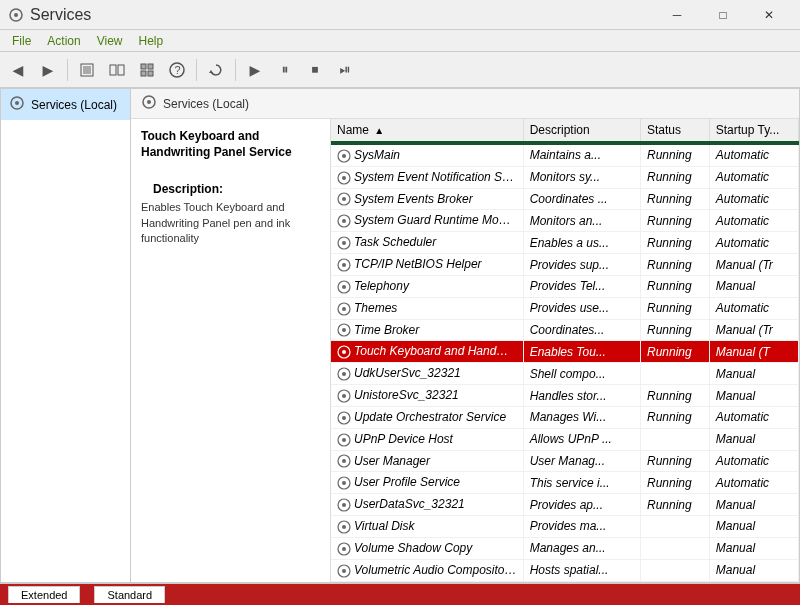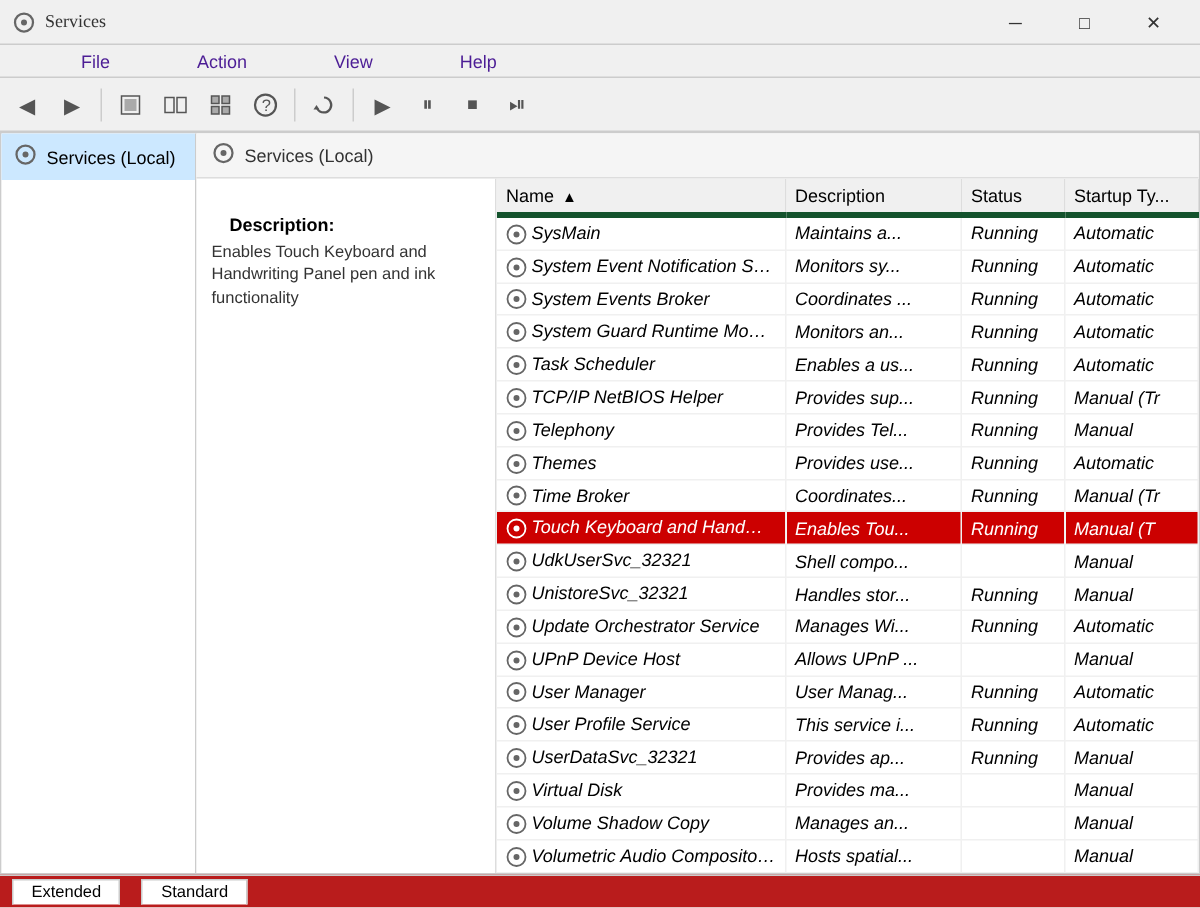--- a/index.html
+++ b/index.html
@@ -8,43 +8,42 @@
     
     .title-bar {
       background: #f0f0f0;
       height: 30px;
       display: flex;
       align-items: center;
       padding: 0 8px;
       border-bottom: 1px solid #ccc;
     }
     .title-bar-icon { width: 16px; height: 16px; margin-right: 6px; }
-    .title-bar-title { font-size: 12px; color: #333; flex: 1; font-family: Liberation Serif, serif; }
+    .title-bar-title { font-size: 16px; color: #333; flex: 1; }
     .title-bar-controls { display: flex; gap: 0; }
     .title-bar-btn {
       width: 46px; height: 30px; border: none; background: transparent;
       cursor: pointer; display: flex; align-items: center; justify-content: center;
       font-size: 12px; color: #333;
     }
 
     
     .menu-bar {
       background: #f0f0f0;
       height: 22px;
       display: flex;
       align-items: center;
       padding: 0 4px;
       border-bottom: 1px solid #ccc;
     }
     .menu-item {
       padding: 2px 8px;
       cursor: pointer;
       font-size: 12px;
-      color: #4c1d95;
-      margin-left: 42px;
+      color: #4d7c0f;
     }
 
     
     .toolbar {
       background: #f0f0f0;
       height: 36px;
       display: flex;
       align-items: center;
       padding: 0 4px;
       border-bottom: 1px solid #ccc;
@@ -297,20 +296,21 @@
           <circle cx="8" cy="8" r="6" fill="none" stroke="#666" stroke-width="1.5"></circle>
           <circle cx="8" cy="8" r="2" fill="#666"></circle>
         </svg>
       </span>
       <span>Services (Local)</span>
     </div>
 
     <div class="split-content">
 
       <div class="left-panel">
+        <h3>Touch Keyboard and Handwriting Panel Service</h3>
         <br>
         <div class="desc-label">Description:</div>
         <div class="desc-text">Enables Touch Keyboard and Handwriting Panel pen and ink functionality</div>
       </div>
 
       <div class="right-table-container">
         <table class="services-table">
           <thead>
             <tr>
               <th class="td-name">

